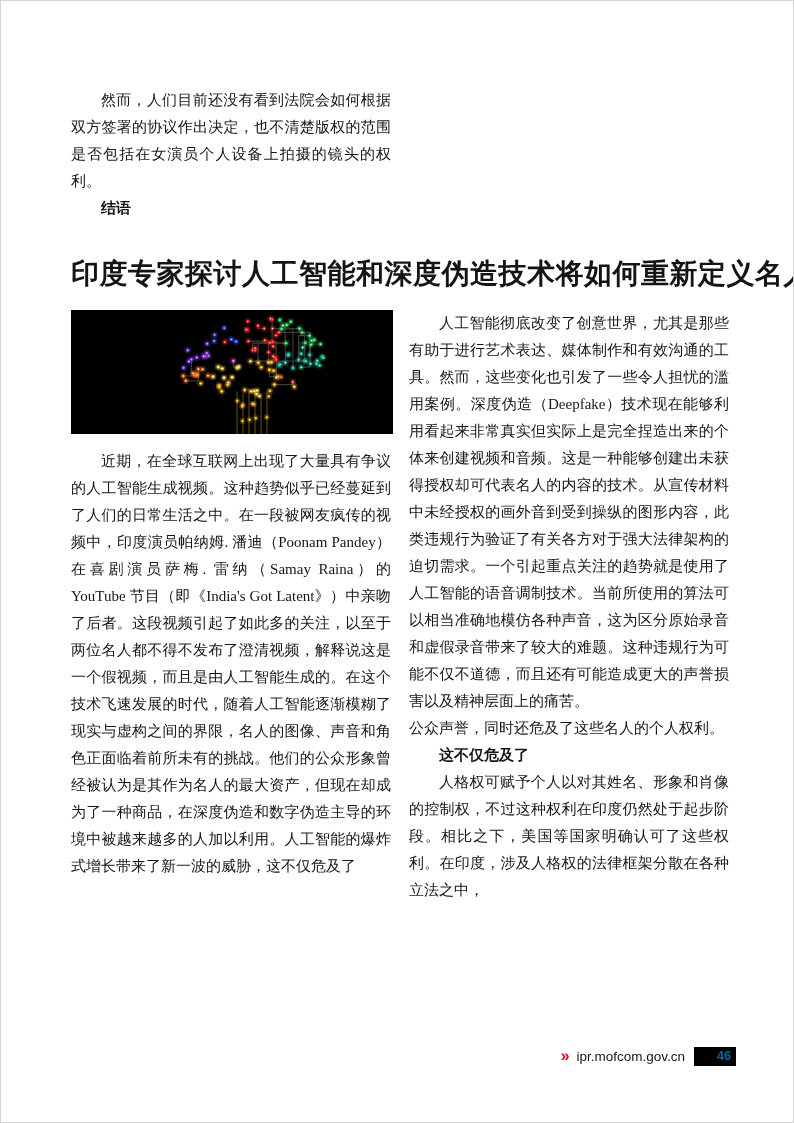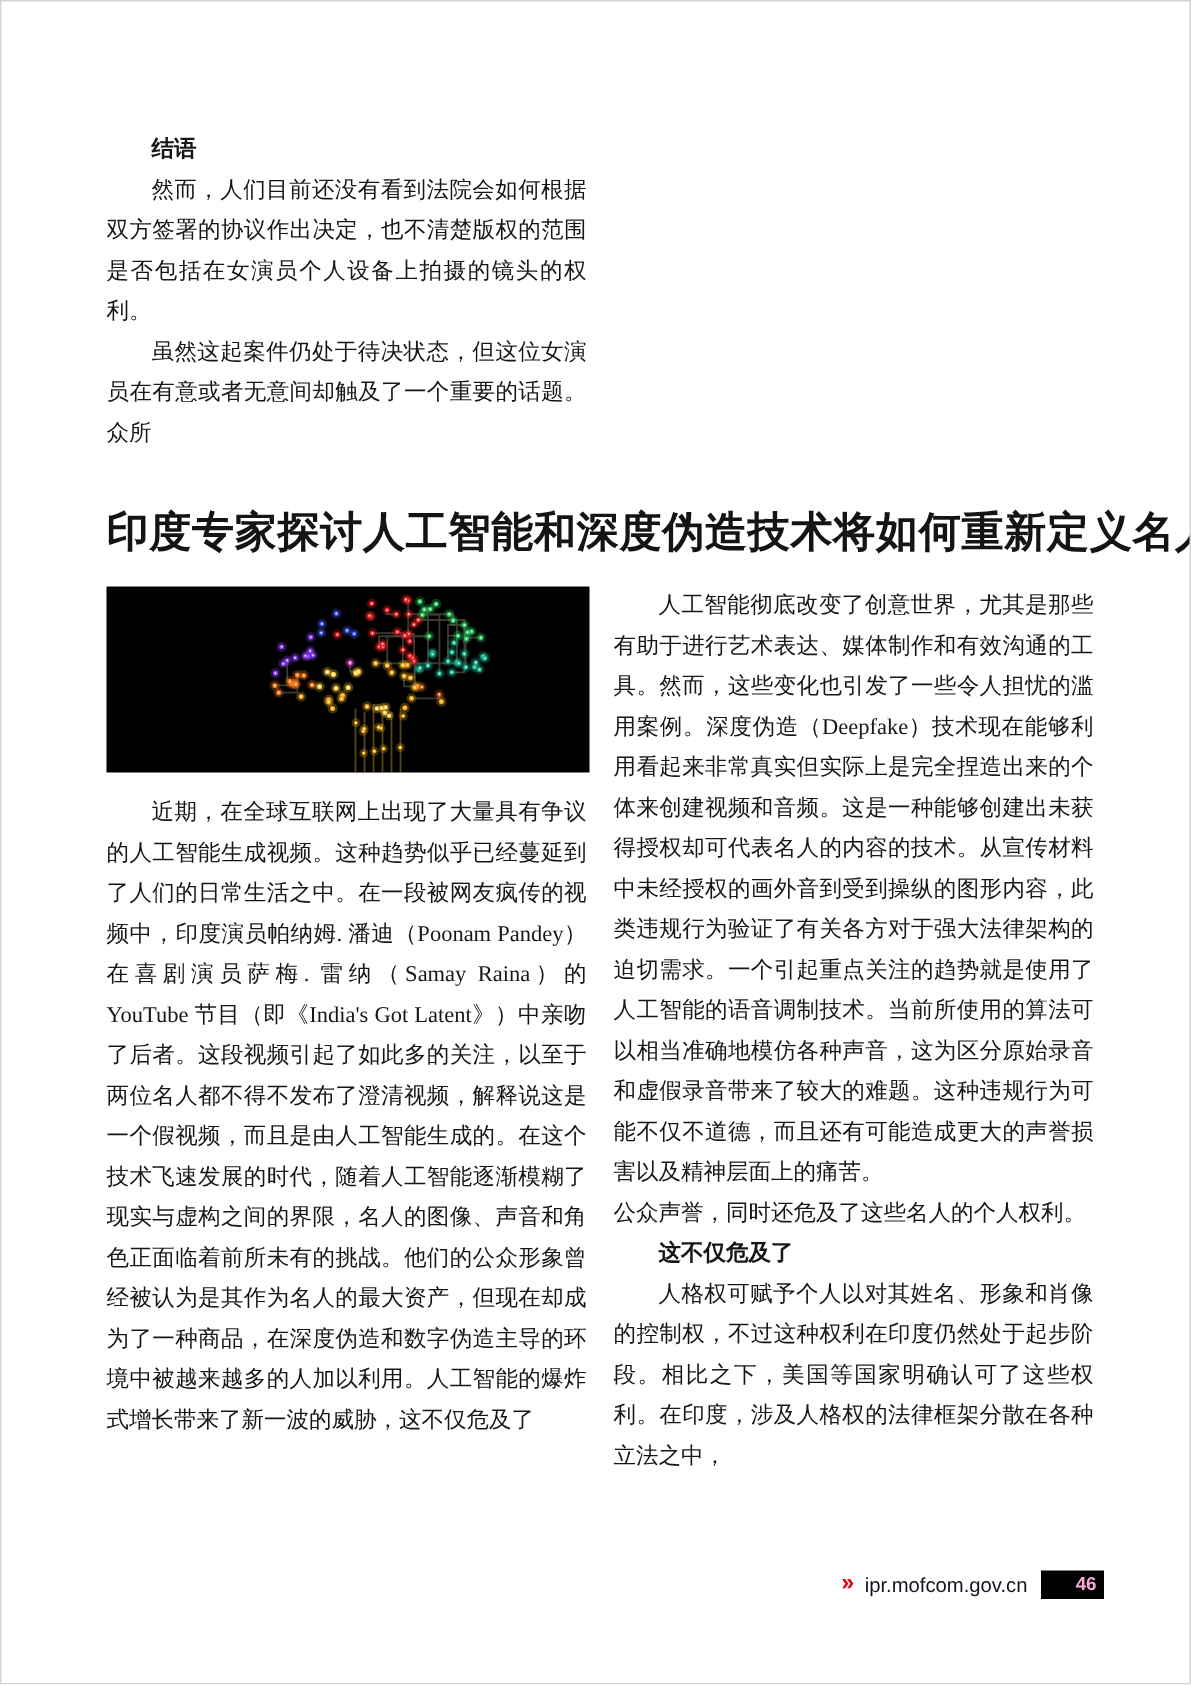--- a/index.html
+++ b/index.html
@@ -62,39 +62,38 @@
   }
   .site {
     font-weight: 400;
     font-size: 13.5px;
     color: #14141e;
   }
   .pagenum-box {
     display: inline-block;
     width: 42px; height: 19px;
     background: #000000;
-    color: #f9a8d4;
+    color: #0369a1;
     font-weight: 700;
     font-size: 12.5px;
     line-height: 19px;
     text-align: right;
     padding-right: 5px;
     box-sizing: border-box;
   }
 </style>
 </head>
 <body>
 
 <div class="page">
 
   <section class="columns">
     <div class="col">
+      <p class="para indent">然而，人们目前还没有看到法院会如何根据双方签署的协议作出决定，也不清楚版权的范围是否包括在女演员个人设备上拍摄的镜头的权利。</p>
       <p class="para indent bold">结语</p>
-      <p class="para indent">然而，人们目前还没有看到法院会如何根据双方签署的协议作出决定，也不清楚版权的范围是否包括在女演员个人设备上拍摄的镜头的权利。</p>
-      <p class="para indent">虽然这起案件仍处于待决状态，但这位女演员在有意或者无意间却触及了一个重要的话题。众所</p>
     </div>
     <div class="col">
     </div>
   </section>
 
   <h1 class="article-title">印度专家探讨人工智能和深度伪造技术将如何重新定义名人的肖像权</h1>
 
   <section class="columns">
     <div class="col">
       <figure class="brain-figure">

